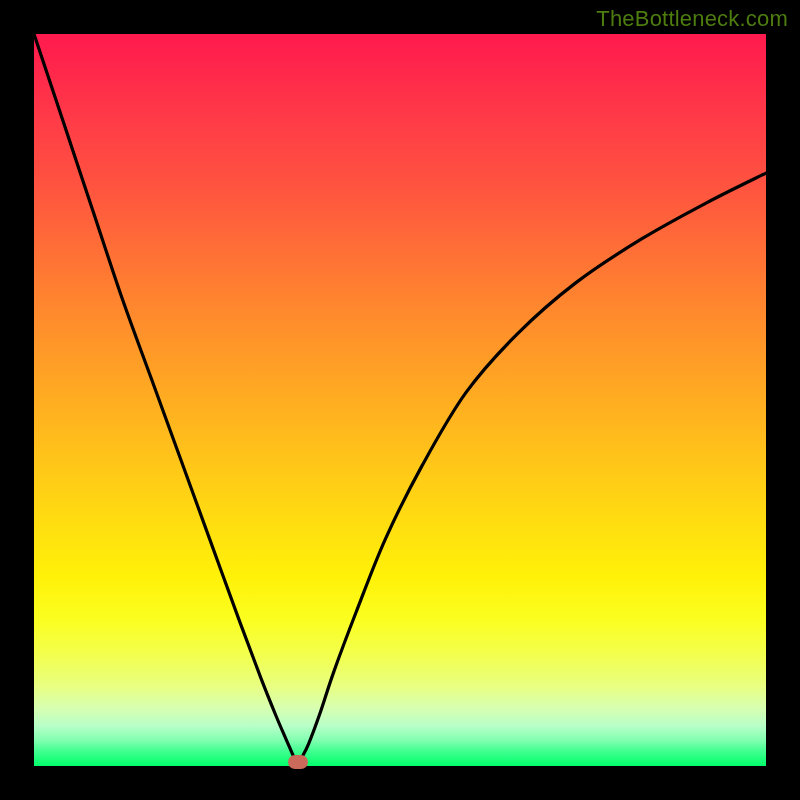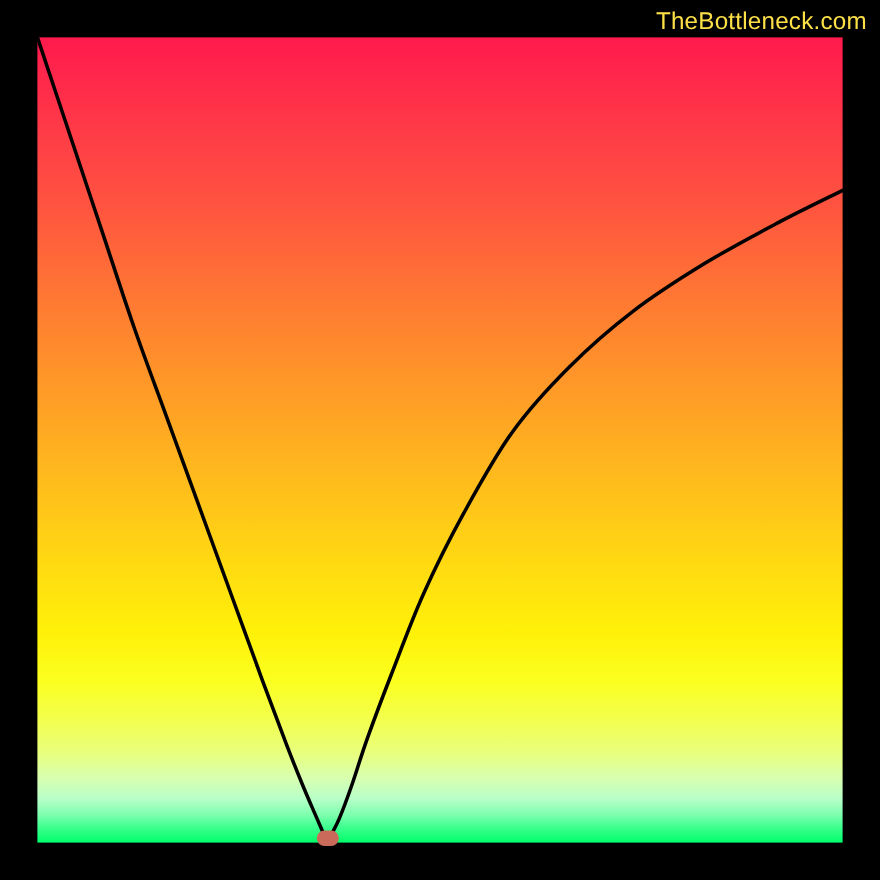--- a/index.html
+++ b/index.html
@@ -44,21 +44,21 @@
       #b8ffc8 94.5%,
       #80ffb0 96.5%,
       #40ff90 98%,
       #00ff6a 100%
     );
   }
   .watermark {
     position: absolute;
     top: 6px;
     right: 12px;
-    color: #fde047;
+    color: #4d7c0f;
     font-size: 22px;
     font-weight: 500;
     letter-spacing: 0.2px;
     user-select: none;
     margin-left: 12px;
   }
   svg.curve {
     position: absolute;
     left: 0;
     top: 0;

